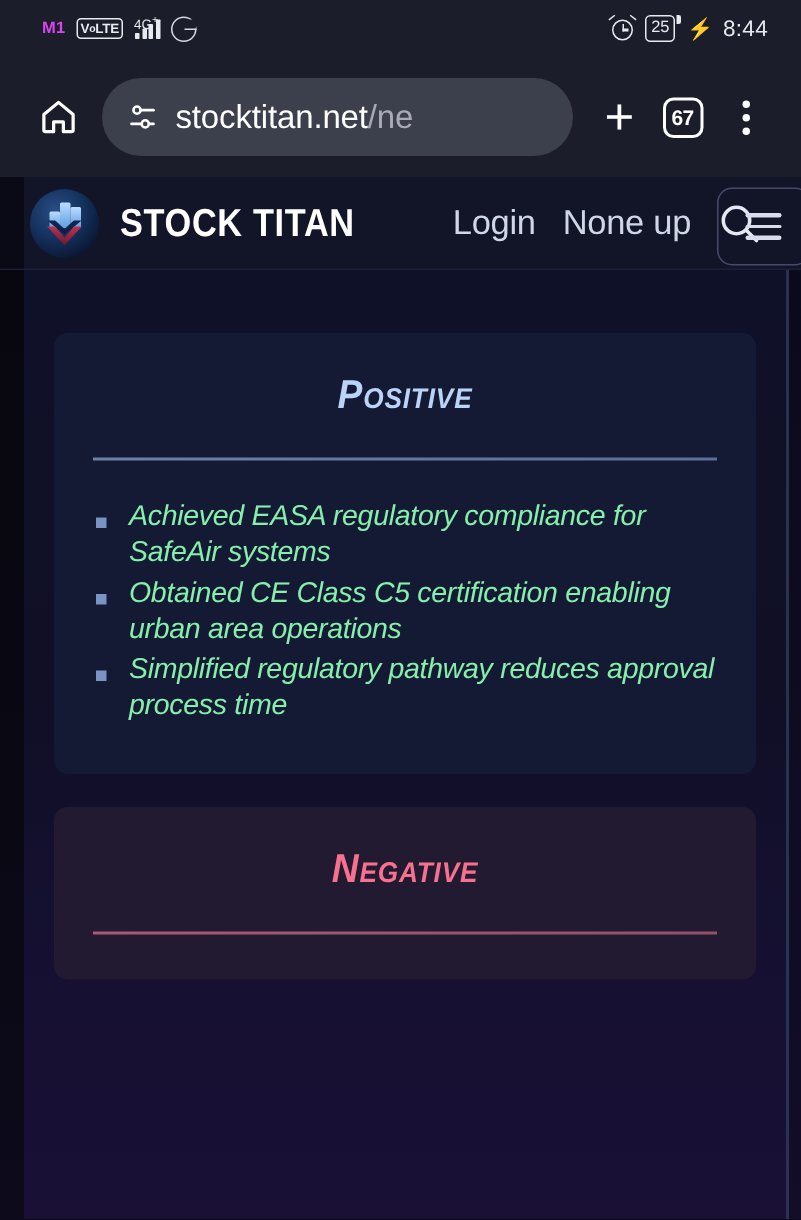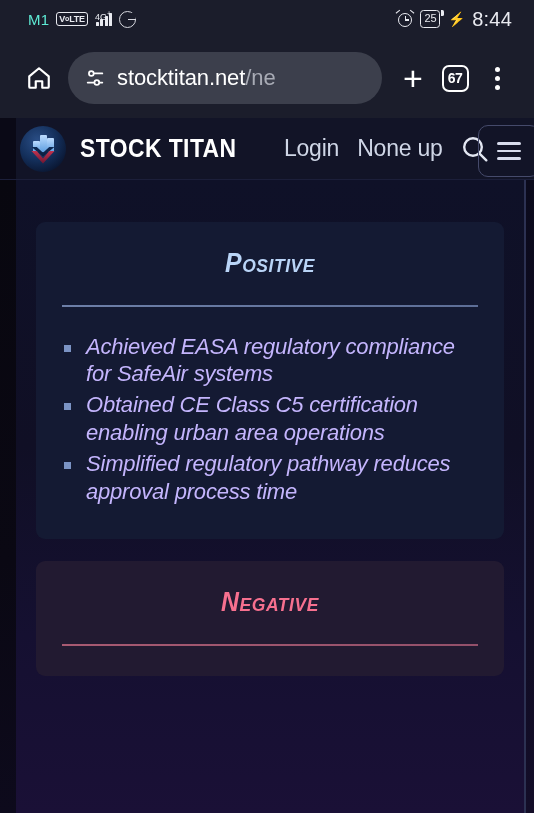--- a/index.html
+++ b/index.html
@@ -28,21 +28,21 @@
     background: #1b1d2b;
     display: flex;
     align-items: center;
     justify-content: space-between;
     padding: 0 22px 0 28px;
     color: #e9eaf0;
   }
   .status-left { display: flex; align-items: center; gap: 7px; }
   .status-right { display: flex; align-items: center; gap: 7px; }
 
-  .carrier { font-size: 15px; letter-spacing: .2px; color: #5eead4; }
+  .carrier { font-size: 11px; letter-spacing: .2px; color: #d946ef; font-weight: bold; }
 
   .volte-badge {
     border: 1.6px solid #e9eaf0;
     border-radius: 3px;
     font-size: 9px;
     font-weight: bold;
     line-height: 1;
     padding: 2px 2px 1.5px 2px;
     letter-spacing: -.2px;
     color: #e9eaf0;
@@ -113,21 +113,21 @@
     color: #e9eaf0;
     letter-spacing: -.2px;
   }
   .battery .nub {
     width: 2.5px; height: 6px;
     background: #e9eaf0;
     border-radius: 0 1.5px 1.5px 0;
     margin-left: 1px;
   }
   .bolt { font-size: 14px; line-height: 1; color: #e9eaf0; margin: 0 -1px 0 -2px; }
-  .clock-text { font-size: 20px; color: #e9eaf0; letter-spacing: .2px; }
+  .clock-text { font-size: 15px; color: #e9eaf0; letter-spacing: .2px; }
 
   
   .browser-bar {
     height: 80px;
     background: #1b1d2b;
     display: flex;
     align-items: center;
     padding: 0 16px 0 18px;
     gap: 0px;
   }
@@ -226,21 +226,21 @@
     font-family: "Liberation Sans Narrow", "Liberation Sans", sans-serif;
     font-size: 26px;
     font-weight: bold;
     color: #ffffff;
     letter-spacing: .5px;
     transform: scaleX(.88);
     transform-origin: left center;
     margin-left: 14px;
     white-space: nowrap;
   }
-  .hdr-links { display: flex; align-items: center; gap: 18px; margin-left: 26px; }
+  .hdr-links { display: flex; align-items: center; gap: 18px; margin-left: 44px; }
   .hdr-link {
     font-size: 23px;
     color: #cfd6e6;
     white-space: nowrap;
     letter-spacing: -.2px;
   }
   .search-btn { margin-left: 16px; width: 32px; height: 32px; flex: 0 0 auto;}
   .menu-box {
     position: absolute;
     right: -6px; top: 7px;
@@ -309,23 +309,23 @@
 
   .divider { height: 1.5px; margin: 26px 2px 0 2px; }
   .divider-positive { background: linear-gradient(90deg,#6d7fa8,#5d6e97); }
   .divider-negative { background: linear-gradient(90deg,#a85a72,#93506a); }
 
   ul.points { list-style: none; margin-top: 26px; }
   ul.points li {
     position: relative;
     padding-left: 26px;
     margin-bottom: 3px;
-    font-size: 22px;
+    font-size: 19px;
     line-height: 1.27;
-    color: #c4b5fd;
+    color: #86efac;
     letter-spacing: -.2px;
   }
   ul.points li::before {
     content: "";
     position: absolute;
     left: 4px; top: 12px;
     width: 7px; height: 7px;
   }
   .points-positive li::before { background: #7b93c4; }
   .points-negative li::before { background: #e8607f; }

